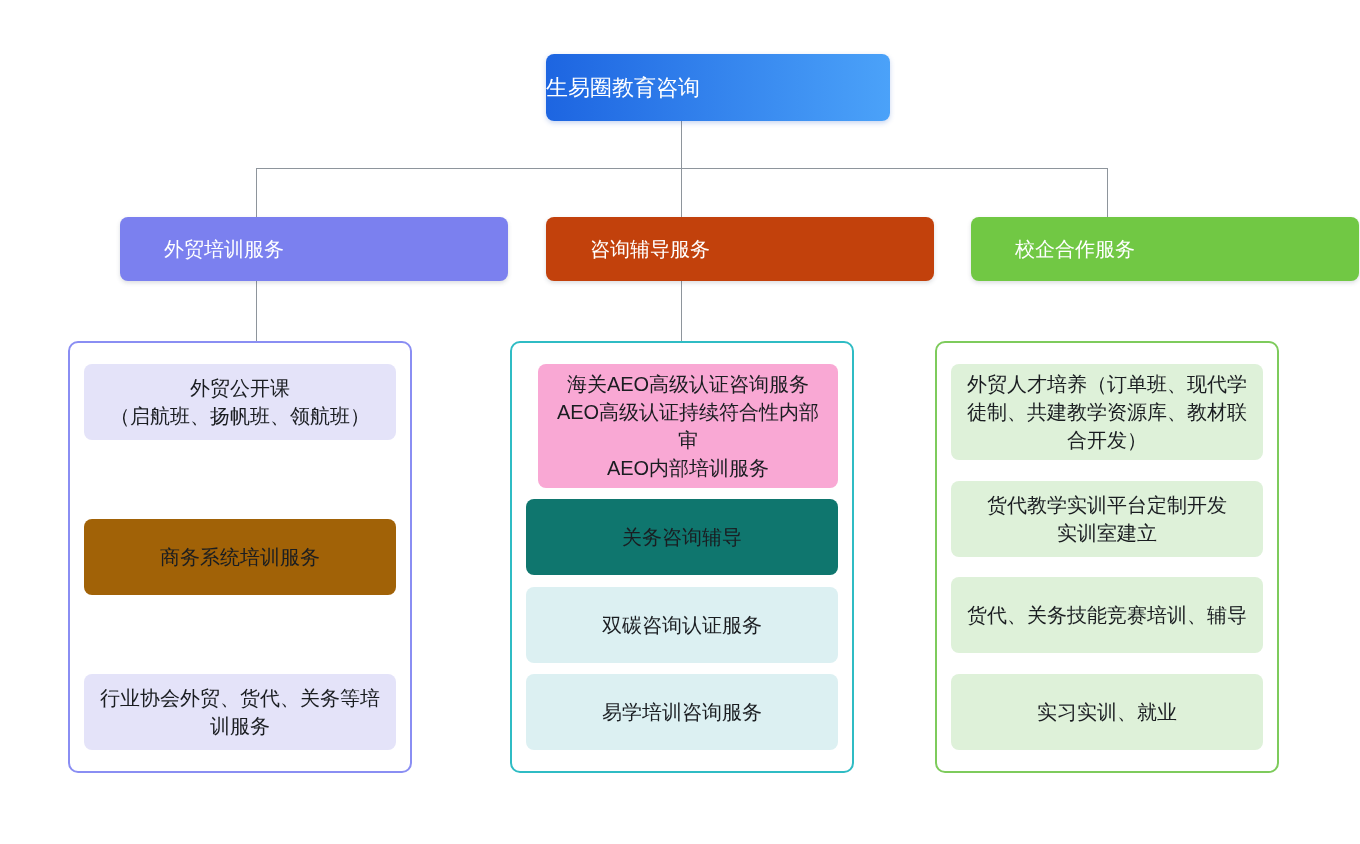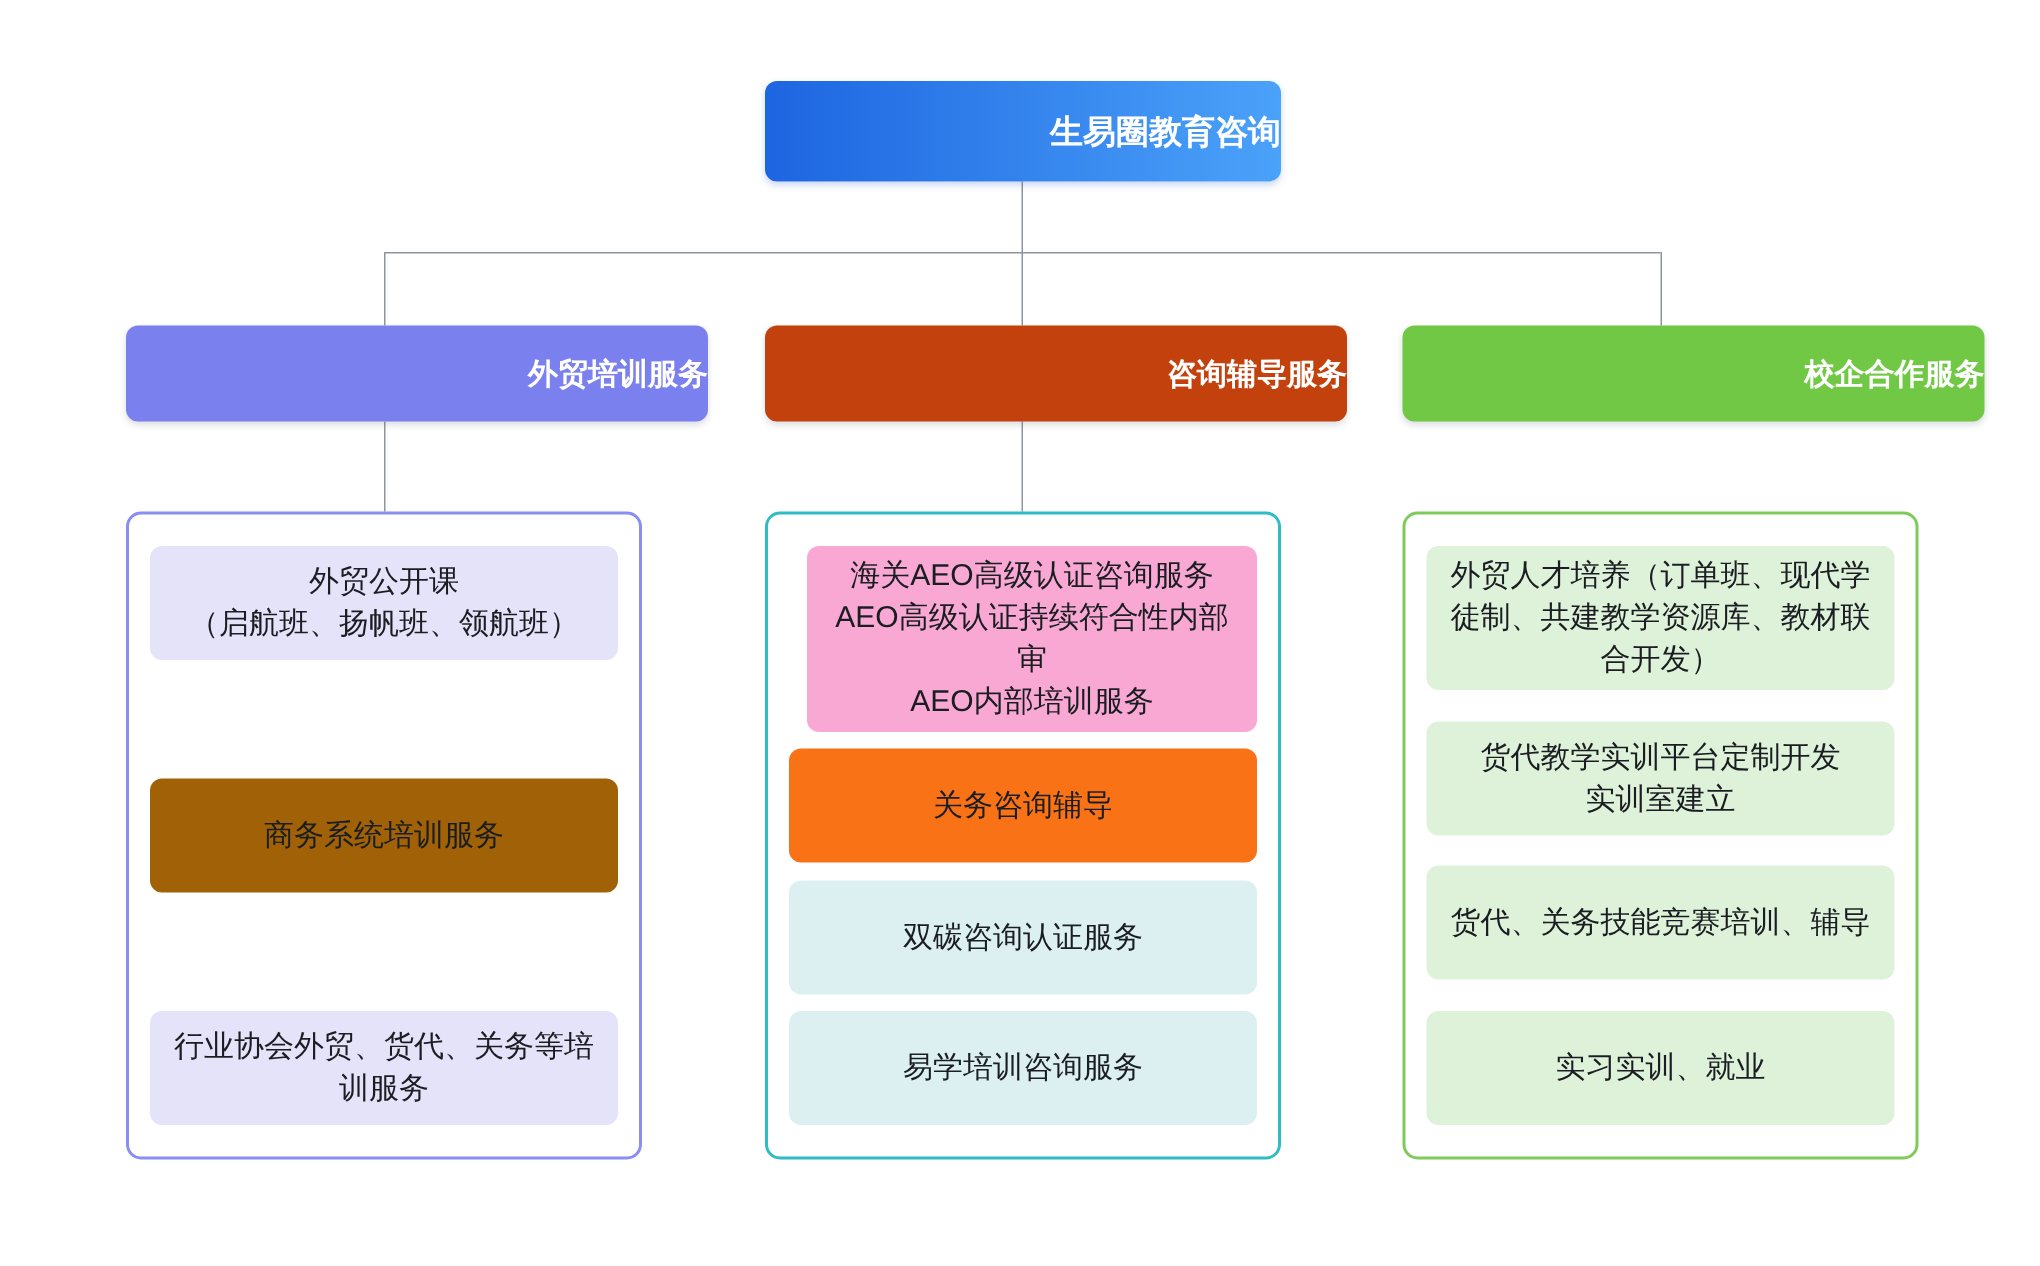--- a/index.html
+++ b/index.html
@@ -9,25 +9,26 @@
     height: 844px;
     background: #ffffff;
     font-family: "Liberation Sans", "DejaVu Sans", sans-serif;
     overflow: hidden;
   }
   .line { position: absolute; background: #8e959c; }
   .node {
     position: absolute;
     display: flex;
     align-items: center;
-    justify-content: flex-end;
+    justify-content: flex-start;
     color: #ffffff;
-    font-weight: bold;
+    font-weight: normal;
     border-radius: 8px;
     text-align: center;
+    margin-left: 36px;
   }
   .root-node {
     left: 510px; top: 54px; width: 344px; height: 67px;
     font-size: 22px;
     background: linear-gradient(90deg, var(--c1, #1d65e1), var(--c2, #4ba2f9));
     box-shadow: 0 2px 5px rgba(40, 90, 200, 0.25);
   }
   .branch-header {
     top: 217px; width: 344px; height: 64px;
     font-size: 20px;
@@ -42,21 +43,21 @@
     top: 341px; width: 344px; height: 432px;
     box-sizing: border-box;
     border: 2px solid #cccccc;
     border-radius: 10px;
     background: #ffffff;
     display: flex;
     flex-direction: column;
     justify-content: space-between;
     padding: 21px 14px;
   }
-  .branch-group.b0 { left: 84px; }
+  .branch-group.b0 { left: 68px; }
   .branch-group.b1 { left: 510px; }
   .branch-group.b2 { left: 935px; }
   .service-item {
     box-sizing: border-box;
     min-height: 76px;
     border-radius: 8px;
     display: flex;
     align-items: center;
     justify-content: center;
     text-align: center;
@@ -98,21 +99,21 @@
     <div class="service-item" style="background: rgb(228, 227, 249);">外贸公开课
 （启航班、扬帆班、领航班）</div>
     <div class="service-item" style="background: #a16207;">商务系统培训服务</div>
     <div class="service-item" style="background: rgb(228, 227, 249);">行业协会外贸、货代、关务等培训服务</div>
   </div>
 
   <div class="branch-group b1" style="border-color: rgb(47, 188, 196);">
     <div class="service-item" style="background: #f9a8d4; margin-left: 12px;">海关AEO高级认证咨询服务
 AEO高级认证持续符合性内部审
 AEO内部培训服务</div>
-    <div class="service-item" style="background: #f97316;">关务咨询辅导</div>
+    <div class="service-item" style="background: #0f766e;">关务咨询辅导</div>
     <div class="service-item" style="background: rgb(220, 240, 242);">双碳咨询认证服务</div>
     <div class="service-item" style="background: rgb(220, 240, 242);">易学培训咨询服务</div>
   </div>
 
   <div class="branch-group b2" style="border-color: rgb(126, 203, 92);">
     <div class="service-item" style="background: rgb(222, 241, 217);">外贸人才培养（订单班、现代学徒制、共建教学资源库、教材联合开发）</div>
     <div class="service-item" style="background: rgb(222, 241, 217);">货代教学实训平台定制开发
 实训室建立</div>
     <div class="service-item" style="background: rgb(222, 241, 217);">货代、关务技能竞赛培训、辅导</div>
     <div class="service-item" style="background: rgb(222, 241, 217);">实习实训、就业</div>

